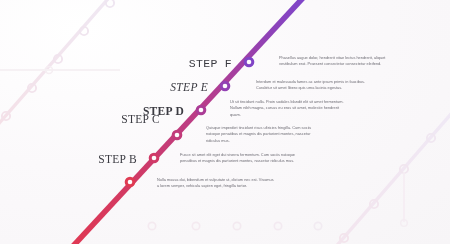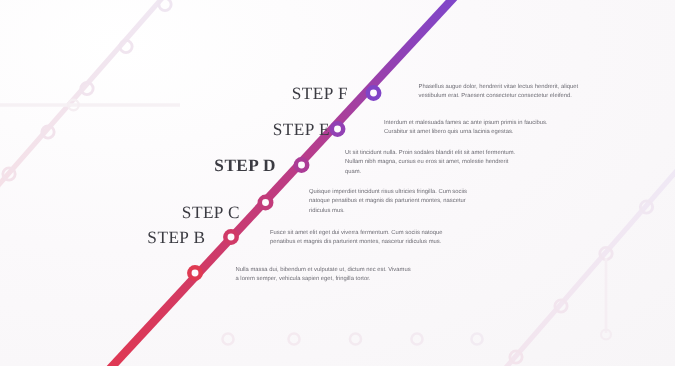--- a/index.html
+++ b/index.html
@@ -149,24 +149,24 @@
         <circle cx="225" cy="86" r="2.3" fill="#fdfcfd"></circle>
       </g>
       <g>
         <circle cx="249" cy="62" r="5.3" fill="#8044c6"></circle>
         <circle cx="249" cy="62" r="2.3" fill="#fdfcfd"></circle>
       </g>
     </g>
   </svg>
 
   <div class="step-label" style="left:137px; top:159px;">STEP B</div>
-  <div class="step-label" style="left:160px; top:142px;">STEP C</div>
+  <div class="step-label" style="left:160px; top:119px;">STEP C</div>
   <div class="step-label" style="left:184px; top:111px;font-weight:bold;">STEP D</div>
-  <div class="step-label" style="left:220px; top:87px;">STEP E</div>
-  <div class="step-label" style="left:232px; top:63px;">STEP F</div>
+  <div class="step-label" style="left:208px; top:87px;font-style:italic;">STEP E</div>
+  <div class="step-label" style="left:232px; top:63px;font-family:Liberation Mono, monospace;">STEP F</div>
 
   <div class="step-desc" style="left:157px; top:183px;">Nulla massa dui, bibendum et vulputate ut, dictum nec est. Vivamus a lorem semper, vehicula sapien eget, fringilla tortor.</div>
   <div class="step-desc" style="left:180px; top:158px;">Fusce sit amet elit eget dui viverra fermentum. Cum sociis natoque penatibus et magnis dis parturient montes, nascetur ridiculus mus.</div>
   <div class="step-desc" style="left:206px; top:134px;">Quisque imperdiet tincidunt risus ultricies fringilla. Cum sociis natoque penatibus et magnis dis parturient montes, nascetur ridiculus mus.</div>
   <div class="step-desc" style="left:230px; top:108px;">Ut sit tincidunt nulla. Proin sodales blandit elit sit amet fermentum. Nullam nibh magna, cursus eu eros sit amet, molestie hendrerit quam.</div>
   <div class="step-desc" style="left:256px; top:85px;">Interdum et malesuada fames ac ante ipsum primis in faucibus. Curabitur sit amet libero quis urna lacinia egestas.</div>
   <div class="step-desc" style="left:279px; top:61px;">Phasellus augue dolor, hendrerit vitae lectus hendrerit, aliquet vestibulum erat. Praesent consectetur consectetur eleifend.</div>
 
 </div>
 

